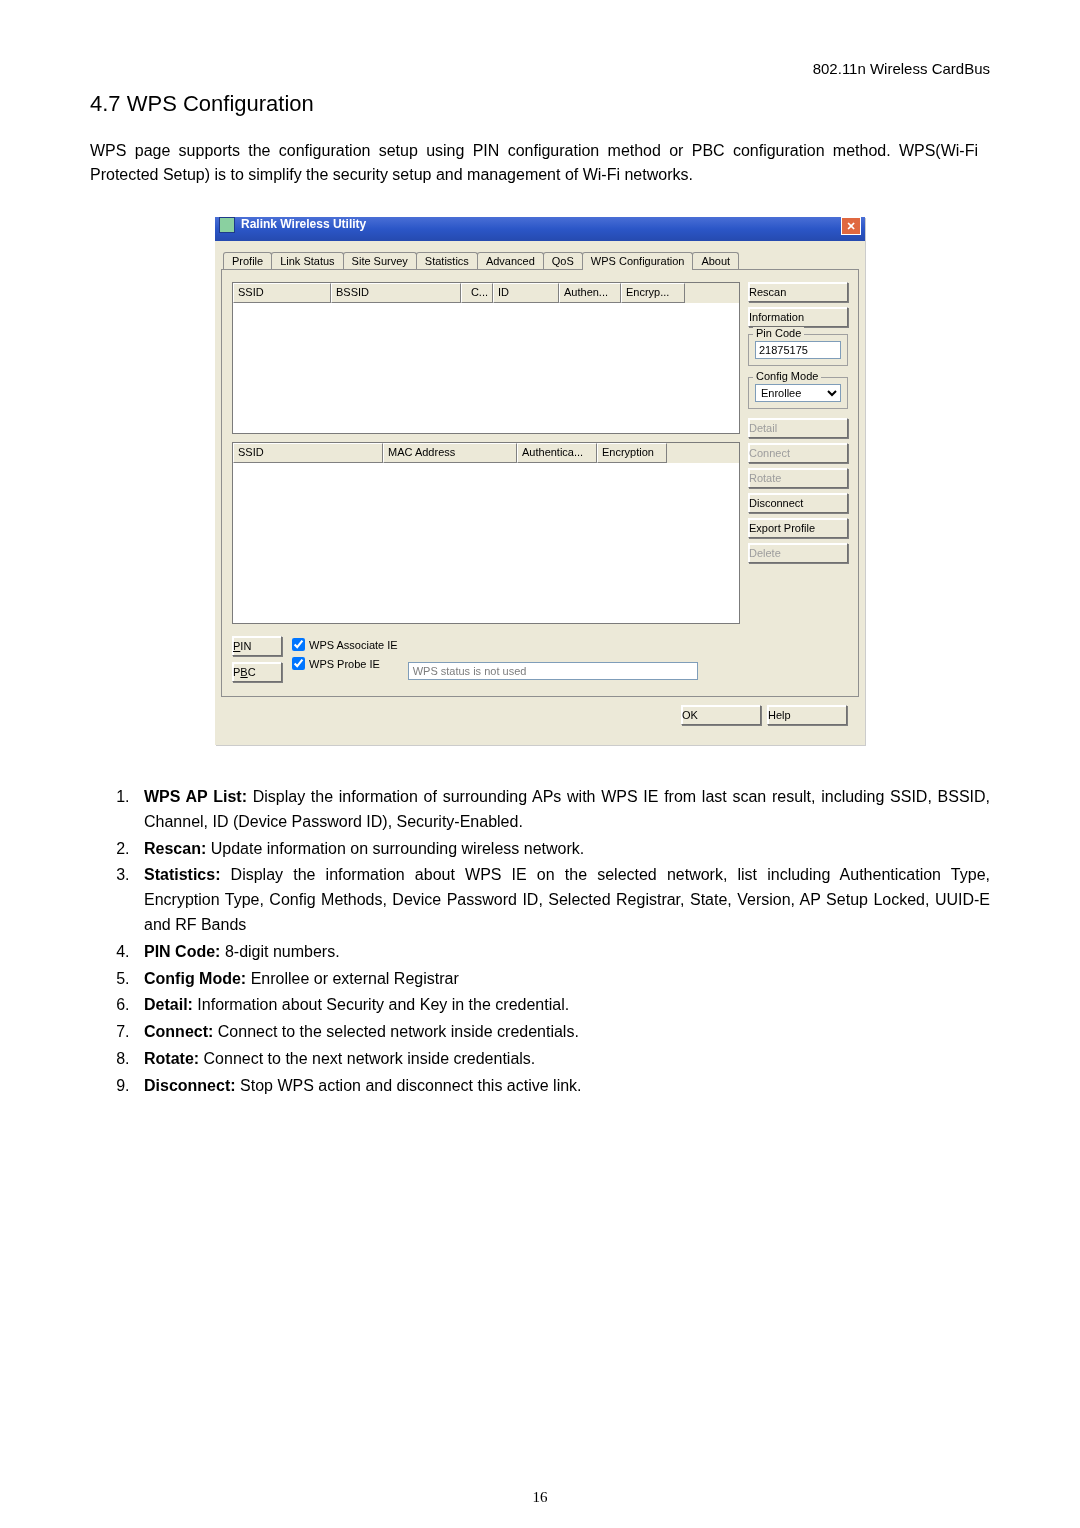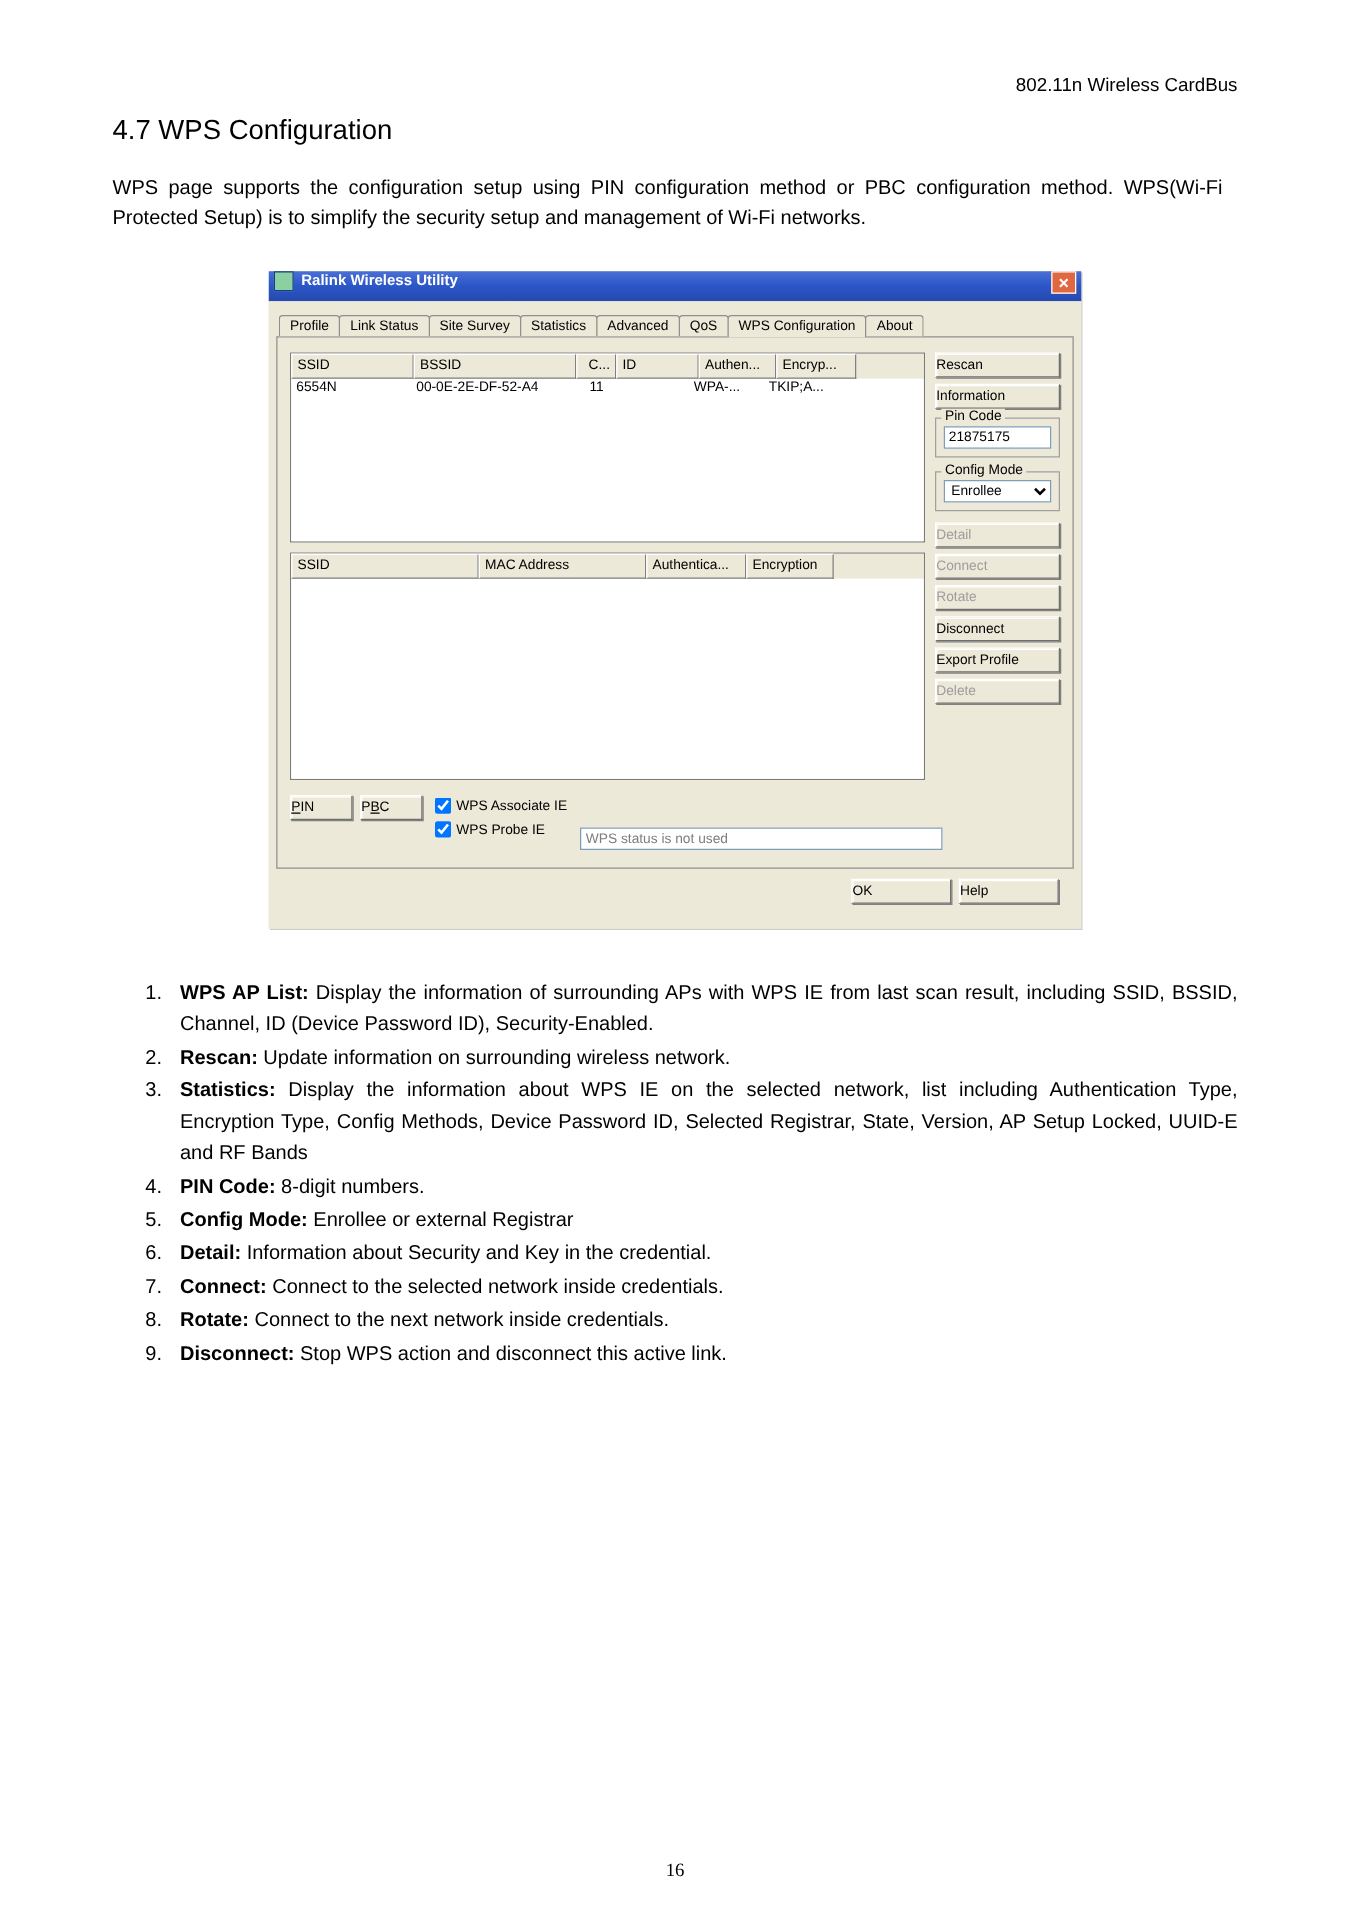--- a/index.html
+++ b/index.html
@@ -81,28 +81,20 @@
             <div class="listbox">
               <div class="lh-row">
                 <div class="lh cA">SSID</div>
                 <div class="lh cB">BSSID</div>
                 <div class="lh cC">C...</div>
                 <div class="lh cD">ID</div>
                 <div class="lh cE">Authen...</div>
                 <div class="lh cF">Encryp...</div>
               </div>
               <div class="lb-body">
-                <div class="row">
-                  <div class="cell cA">6554N</div>
-                  <div class="cell cB">00-0E-2E-DF-52-A4</div>
-                  <div class="cell cC">11</div>
-                  <div class="cell cD"></div>
-                  <div class="cell cE">WPA-...</div>
-                  <div class="cell cF">TKIP;A...</div>
-                </div>
               </div>
             </div>
             <div style="height:8px"></div>
             <div class="listbox">
               <div class="lh-row">
                 <div class="lh dA">SSID</div>
                 <div class="lh dB">MAC Address</div>
                 <div class="lh dC">Authentica...</div>
                 <div class="lh dD">Encryption</div>
               </div>
@@ -124,21 +116,21 @@
             </div>
             <button class="btn disabled">Detail</button>
             <button class="btn disabled">Connect</button>
             <button class="btn disabled">Rotate</button>
             <button class="btn">Disconnect</button>
             <button class="btn">Export Profile</button>
             <button class="btn disabled">Delete</button>
           </div>
         </div>
         <div class="bottom">
-          <div style="display:flex;flex-direction:row;gap:6px">
+          <div style="display:flex;flex-direction:column;gap:6px">
             <button class="btn pbtn"><u>P</u><span>IN</span></button>
             <button class="btn pbtn">P<u>B</u>C</button>
           </div>
           <div style="display:flex;flex-direction:column;gap:6px;padding-top:2px">
             <label class="chk">
                 <input type="checkbox" checked="" style="">
                 <span>WPS Associate IE</span>
               </label>
             <label class="chk">
                 <input type="checkbox" checked="" style="">

